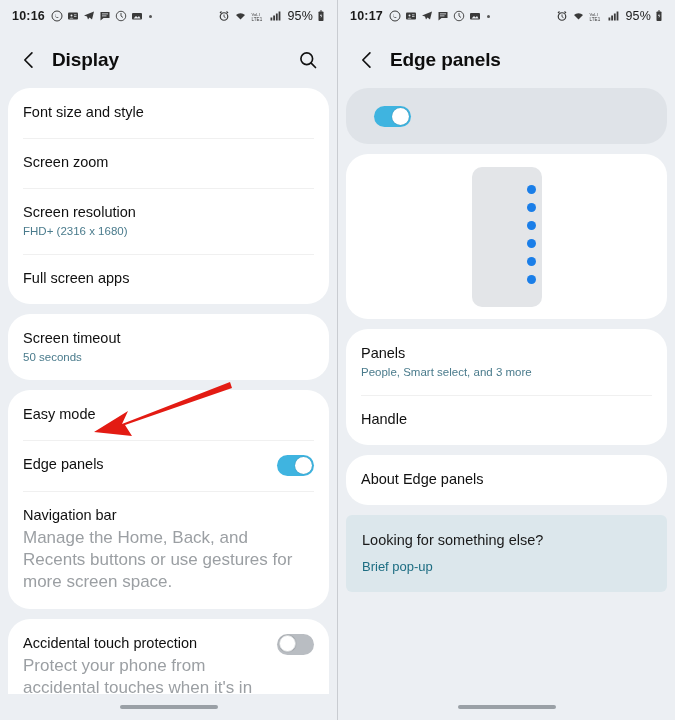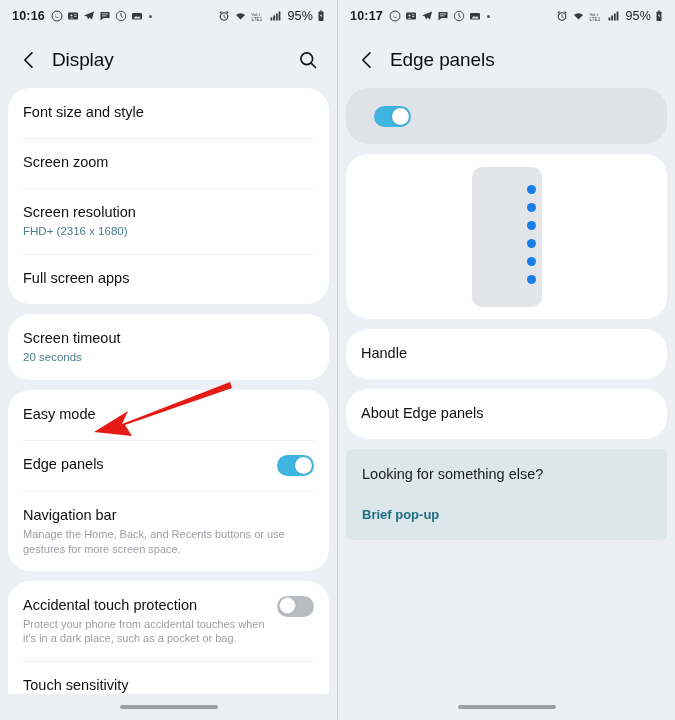--- a/index.html
+++ b/index.html
@@ -56,21 +56,21 @@
   .appbar {
     height: 56px;
     display: flex;
     align-items: center;
     padding: 0 16px;
     flex: 0 0 auto;
   }
   .appbar .back { width: 26px; height: 26px; display:flex; align-items:center; justify-content:center; cursor: pointer;}
   .appbar .title {
     font-size: 19px;
-    font-weight: 400;
+    font-weight: 700;
     color: #0d0d0d;
     margin-left: 10px;
     flex: 1 1 auto;
     letter-spacing: -0.1px;
   }
   .appbar .search { width: 26px; height: 26px; display:flex; align-items:center; justify-content:center; cursor:pointer;}
 
   
   .content {
     flex: 1 1 auto;
@@ -96,21 +96,21 @@
     line-height: 1.25;
   }
   .row .sub {
     font-size: 11.5px;
     color: #4a7b8c;
     margin-top: 3px;
     line-height: 1.3;
   }
   .row .sub.gray {
     color: #9b9fa3;
-    font-size: 11px;
+    font-size: 17px;
   }
   .row + .row::before {
     content: "";
     position: absolute;
     left: 15px; right: 15px; top: 0;
     height: 1px;
     background: #f0f0f0;
   }
 
   
@@ -189,22 +189,22 @@
     padding: 17px 16px 18px 16px;
     margin-bottom: 10px;
   }
   .info-card .q {
     font-size: 14.5px;
     color: #1a1a1a;
   }
   .info-card .link {
     font-size: 13px;
     color: #1d6d82;
-    font-weight: 700;
-    margin-top: 25px;
+    font-weight: 400;
+    margin-top: 11px;
     cursor: pointer;
   }
 
   
   .gesture {
     flex: 0 0 auto;
     height: 26px;
     display: flex;
     align-items: center;
     justify-content: center;
@@ -331,21 +331,21 @@
             <div class="texts">
                 <div class="label">Full screen apps</div>
               </div>
           </div>
         </div>
 
         <div class="card">
           <div class="row">
             <div class="texts">
               <div class="label">Screen timeout</div>
-              <div class="sub">20 seconds</div>
+              <div class="sub">50 seconds</div>
             </div>
           </div>
         </div>
 
         <div class="card">
           <div class="row">
             <div class="texts">
                 <div class="label">Easy mode</div>
               </div>
           </div>
@@ -486,20 +486,26 @@
               <i></i>
               <i></i>
               <i></i>
             </div>
           </div>
         </div>
 
         <div class="card">
           <div class="row">
             <div class="texts">
+              <div class="label">Panels</div>
+              <div class="sub">People, Smart select, and 3 more</div>
+            </div>
+          </div>
+          <div class="row">
+            <div class="texts">
                 <div class="label">Handle</div>
               </div>
           </div>
         </div>
 
         <div class="card">
           <div class="row">
             <div class="texts">
                 <div class="label">About Edge panels</div>
               </div>

